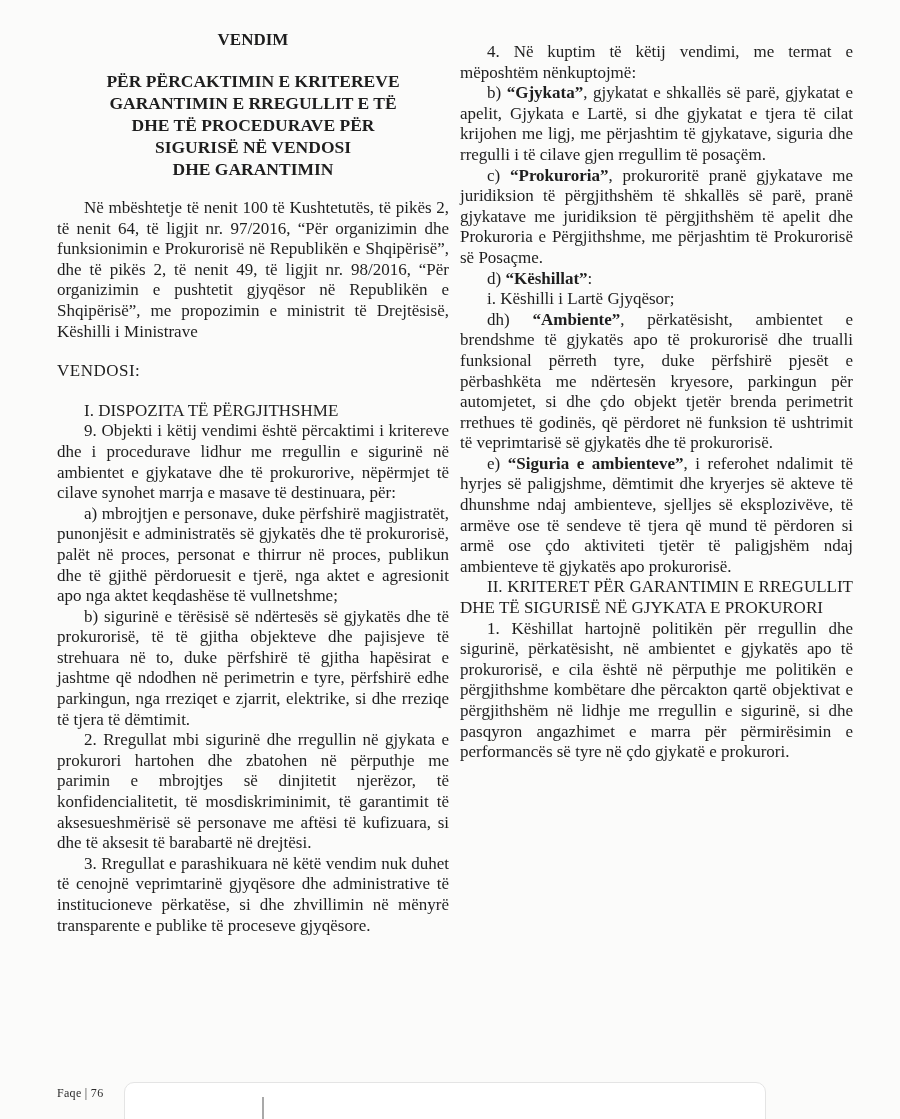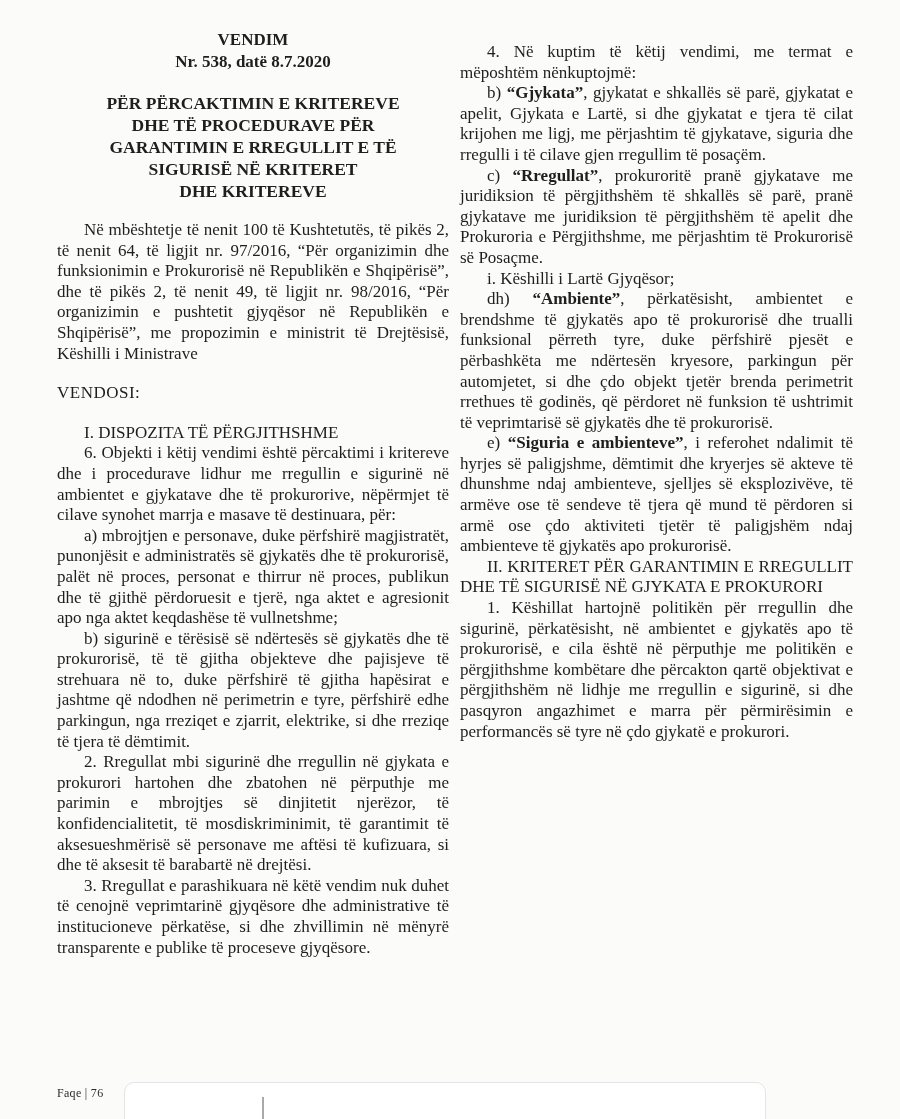--- a/index.html
+++ b/index.html
@@ -40,43 +40,43 @@
   }
 </style>
 </head>
 <body>
 
 <div class="page">
 
   <div class="col" id="col-left">
       <div class="block title">
         <div>VENDIM</div>
-        <div>Nr. 538, datë 8.7.2020</div>
       </div>
       <div class="block heading">
         <div>PËR PËRCAKTIMIN E KRITEREVE</div>
+        <div>GARANTIMIN E RREGULLIT E TË</div>
         <div>DHE TË PROCEDURAVE PËR</div>
-        <div>GARANTIMIN E RREGULLIT E TË</div>
-        <div>SIGURISË NË KRITERET</div>
-        <div>DHE KRITEREVE</div>
+        <div>SIGURISË NË VENDOSI</div>
+        <div>DHE GARANTIMIN</div>
       </div>
       <div class="block para"><span>Në mbështetje të nenit 100 të Kushtetutës, të pikës 2, të nenit 64, të ligjit nr. 97/2016, “Për organizimin dhe funksionimin e Prokurorisë në Republikën e Shqipërisë”, dhe të pikës 2, të nenit 49, të ligjit nr. 98/2016, “Për organizimin e pushtetit gjyqësor në Republikën e Shqipërisë”, me propozimin e ministrit të Drejtësisë, Këshilli i Ministrave</span></div>
       <div class="block center">VENDOSI:</div>
       <div class="block section"><span>I. DISPOZITA TË PËRGJITHSHME</span></div>
-      <div class="block para"><span>6. Objekti i këtij vendimi është përcaktimi i kritereve dhe i procedurave lidhur me rregullin e sigurinë në ambientet e gjykatave dhe të prokurorive, nëpërmjet të cilave synohet marrja e masave të destinuara, për:</span></div>
+      <div class="block para"><span>9. Objekti i këtij vendimi është përcaktimi i kritereve dhe i procedurave lidhur me rregullin e sigurinë në ambientet e gjykatave dhe të prokurorive, nëpërmjet të cilave synohet marrja e masave të destinuara, për:</span></div>
       <div class="block para"><span>a) mbrojtjen e personave, duke përfshirë magjistratët, punonjësit e administratës së gjykatës dhe të prokurorisë, palët në proces, personat e thirrur në proces, publikun dhe të gjithë përdoruesit e tjerë, nga aktet e agresionit apo nga aktet keqdashëse të vullnetshme;</span></div>
       <div class="block para"><span>b) sigurinë e tërësisë së ndërtesës së gjykatës dhe të prokurorisë, të të gjitha objekteve dhe pajisjeve të strehuara në to, duke përfshirë të gjitha hapësirat e jashtme që ndodhen në perimetrin e tyre, përfshirë edhe parkingun, nga rreziqet e zjarrit, elektrike, si dhe rreziqe të tjera të dëmtimit.</span></div>
       <div class="block para"><span>2. Rregullat mbi sigurinë dhe rregullin në gjykata e prokurori hartohen dhe zbatohen në përputhje me parimin e mbrojtjes së dinjitetit njerëzor, të konfidencialitetit, të mosdiskriminimit, të garantimit të aksesueshmërisë së personave me aftësi të kufizuara, si dhe të aksesit të barabartë në drejtësi.</span></div>
       <div class="block para"><span>3. Rregullat e parashikuara në këtë vendim nuk duhet të cenojnë veprimtarinë gjyqësore dhe administrative të institucioneve përkatëse, si dhe zhvillimin në mënyrë transparente e publike të proceseve gjyqësore.</span></div>
     </div>
 
   <div class="col" id="col-right">
       <div class="block para"><span>4. Në kuptim të këtij vendimi, me termat e mëposhtëm nënkuptojmë:</span></div>
       <div class="block para"><span>b) </span><span class="bold">“Gjykata”</span><span>, gjykatat e shkallës së parë, gjykatat e apelit, Gjykata e Lartë, si dhe gjykatat e tjera të cilat krijohen me ligj, me përjashtim të gjykatave, siguria dhe rregulli i të cilave gjen rregullim të posaçëm.</span></div>
-      <div class="block para"><span>c) </span><span class="bold">“Rregullat”</span><span>, prokuroritë pranë gjykatave me juridiksion të përgjithshëm të shkallës së parë, pranë gjykatave me juridiksion të përgjithshëm të apelit dhe Prokuroria e Përgjithshme, me përjashtim të Prokurorisë së Posaçme.</span></div>
+      <div class="block para"><span>c) </span><span class="bold">“Prokuroria”</span><span>, prokuroritë pranë gjykatave me juridiksion të përgjithshëm të shkallës së parë, pranë gjykatave me juridiksion të përgjithshëm të apelit dhe Prokuroria e Përgjithshme, me përjashtim të Prokurorisë së Posaçme.</span></div>
+      <div class="block para"><span>d) </span><span class="bold">“Këshillat”</span><span>:</span></div>
       <div class="block para"><span>i. Këshilli i Lartë Gjyqësor;</span></div>
       <div class="block para"><span>dh) </span><span class="bold">“Ambiente”</span><span>, përkatësisht, ambientet e brendshme të gjykatës apo të prokurorisë dhe trualli funksional përreth tyre, duke përfshirë pjesët e përbashkëta me ndërtesën kryesore, parkingun për automjetet, si dhe çdo objekt tjetër brenda perimetrit rrethues të godinës, që përdoret në funksion të ushtrimit të veprimtarisë së gjykatës dhe të prokurorisë.</span></div>
       <div class="block para"><span>e) </span><span class="bold">“Siguria e ambienteve”</span><span>, i referohet ndalimit të hyrjes së paligjshme, dëmtimit dhe kryerjes së akteve të dhunshme ndaj ambienteve, sjelljes së eksplozivëve, të armëve ose të sendeve të tjera që mund të përdoren si armë ose çdo aktiviteti tjetër të paligjshëm ndaj ambienteve të gjykatës apo prokurorisë.</span></div>
       <div class="block section"><span>II. KRITERET PËR GARANTIMIN E RREGULLIT DHE TË SIGURISË NË GJYKATA E PROKURORI</span></div>
       <div class="block para"><span>1. Këshillat hartojnë politikën për rregullin dhe sigurinë, përkatësisht, në ambientet e gjykatës apo të prokurorisë, e cila është në përputhje me politikën e përgjithshme kombëtare dhe përcakton qartë objektivat e përgjithshëm në lidhje me rregullin e sigurinë, si dhe pasqyron angazhimet e marra për përmirësimin e performancës së tyre në çdo gjykatë e prokurori.</span></div>
     </div>
 
   <div class="footer">
     <span>Faqe | 76</span>
   </div>

